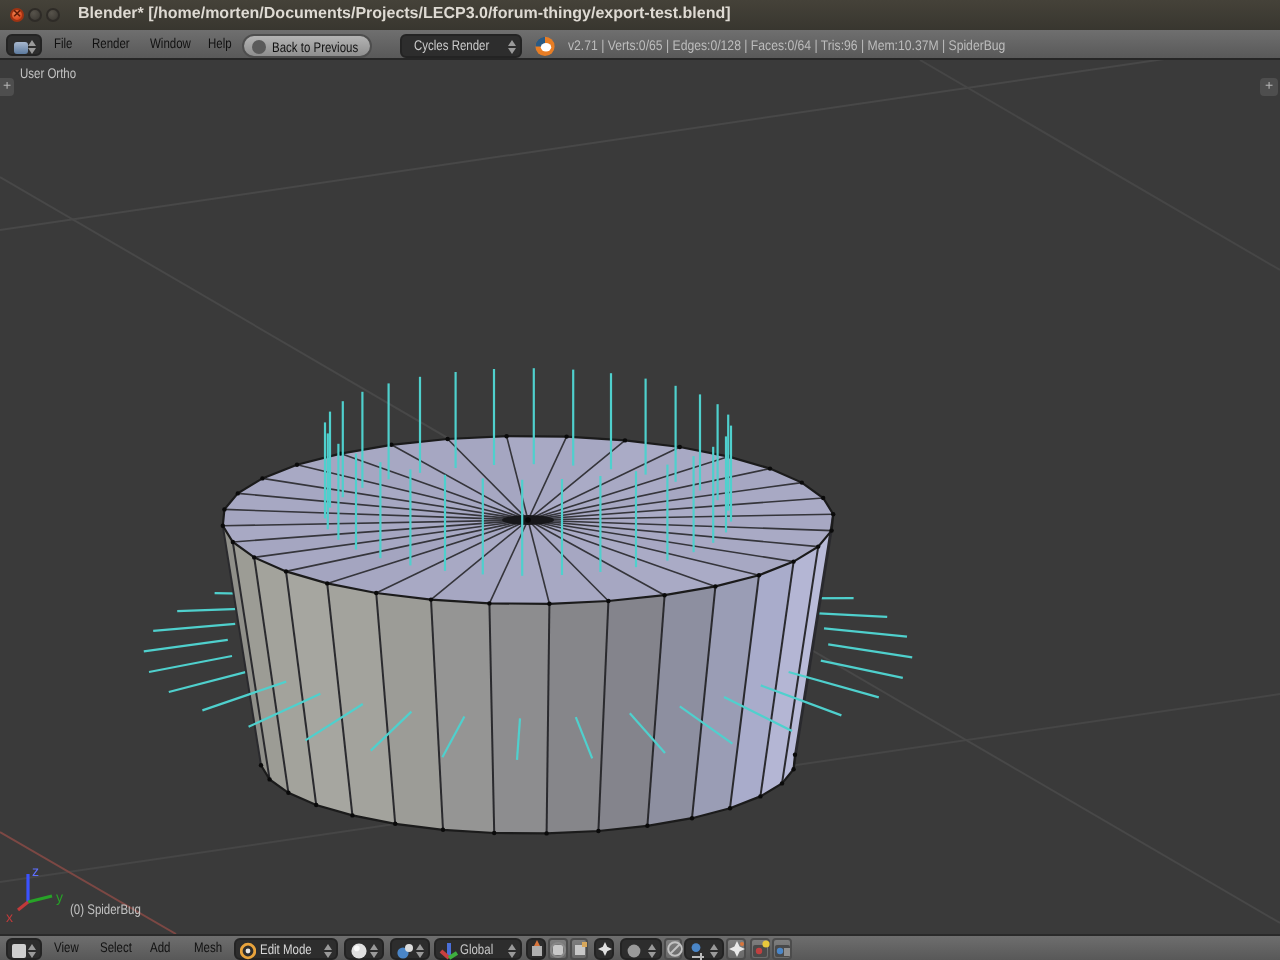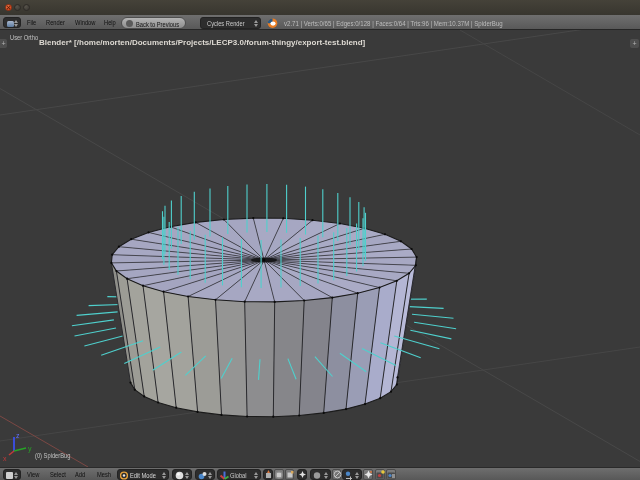--- a/index.html
+++ b/index.html
@@ -1,20 +1,20 @@
 <!DOCTYPE html>
 <html><head><meta charset="utf-8"><style>
 * { margin:0; padding:0; box-sizing:border-box; }
 html,body { width:640px; height:480px; overflow:hidden; background:#3a3a3a;
   font-family:"Liberation Sans", sans-serif; }
 #titlebar { position:absolute; left:0; top:0; width:640px; height:15px;
   background:linear-gradient(#454239,#38362f); z-index:5; }
 #titlebar .btn { position:absolute; top:4px; width:7px; height:7px; border-radius:50%; }
 #titlebar .title { position:absolute; left:39px; top:2px; font-size:8px; font-weight:bold;
-  color:#dedad3; white-space:nowrap;margin-top:36px; }
+  color:#dedad3; white-space:nowrap; }
 #menubar { position:absolute; left:0; top:15px; width:640px; height:15px;
   background:linear-gradient(#6f6f6f,#595959); border-bottom:1px solid #262626; z-index:5; }
 .mtxt { position:absolute; font-size:7px; color:#101010; white-space:nowrap;
   transform:scaleX(0.82); transform-origin:0 0; }
 .ltxt { position:absolute; font-size:7px; white-space:nowrap;
   transform:scaleX(0.82); transform-origin:0 0; }
 .ddark { position:absolute; background:#2d2d2d; border-radius:3px; border:1px solid #232323; }
 .arrows { position:absolute; right:1px; top:1px; width:5px; height:9px; }
 .arrows i { position:absolute; left:0; border-left:2.5px solid transparent; border-right:2.5px solid transparent; }
 .arrows .up { top:1px; border-bottom:3px solid #9a9a9a; }

